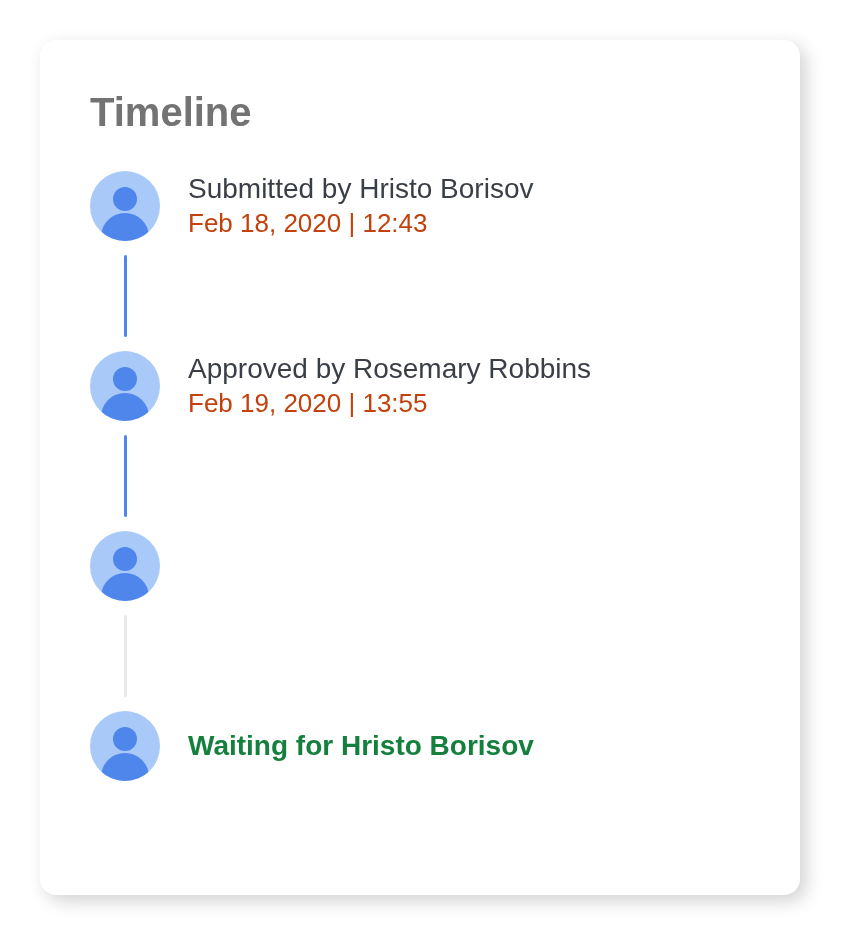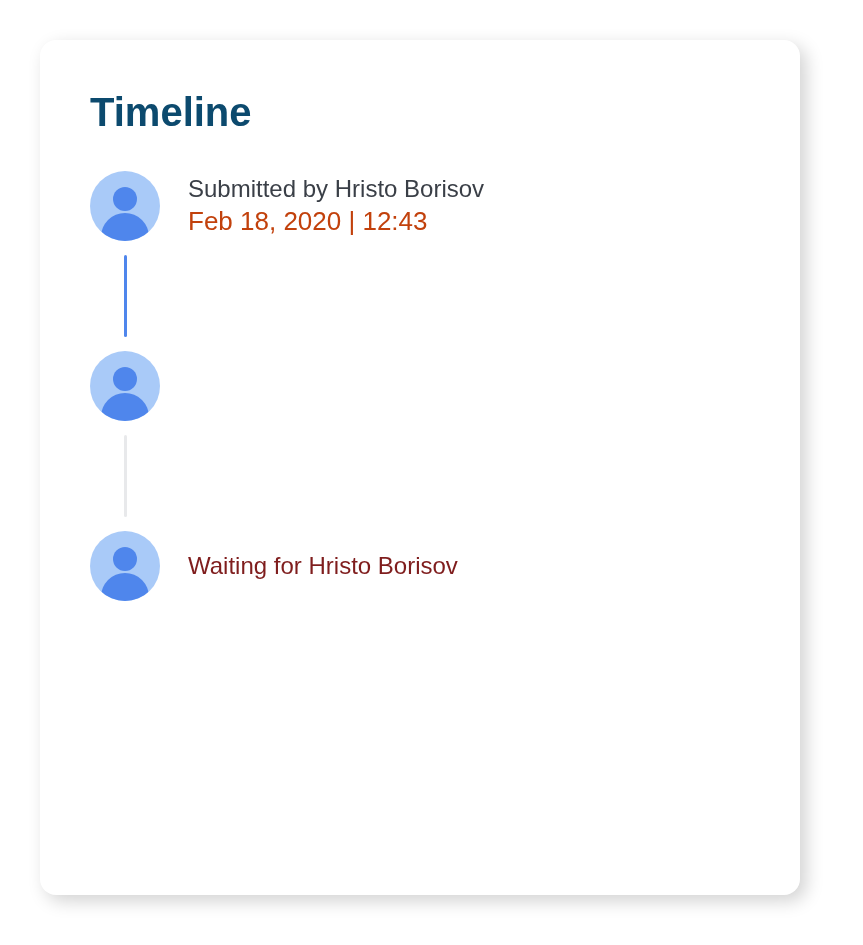--- a/index.html
+++ b/index.html
@@ -18,21 +18,21 @@
       background: #fff;
       border-radius: 16px;
       box-shadow: 6px 6px 18px rgba(0,0,0,0.18);
       padding: 50px 50px 60px 50px;
       width: 760px;
       height: 855px;
     }
     .card-title {
       font-size: 40px;
       font-weight: 700;
-      color: #0c4a6e;
+      color: #737373;
       margin-bottom: 36px;
     }
     .timeline {
       display: flex;
       flex-direction: column;
     }
     .timeline-item {
       display: flex;
       flex-direction: column;
     }
@@ -69,32 +69,32 @@
       bottom: -2px;
       left: 50%;
       transform: translateX(-50%);
     }
     .item-text {
       display: flex;
       flex-direction: column;
       gap: 3px;
     }
     .item-title {
-      font-size: 24px;
+      font-size: 28px;
       font-weight: 500;
       color: #3a3f47;
     }
     .item-timestamp {
       font-size: 26px;
       font-weight: 400;
       color: #c2410c;
     }
     .item-title.muted {
-      color: #7f1d1d;
-      font-weight: 400;
+      color: #15803d;
+      font-weight: 700;
     }
     .connector-wrap {
       width: 70px;
       display: flex;
       justify-content: center;
       padding: 14px 0;
     }
     .connector {
       width: 3px;
       height: 82px;
@@ -121,20 +121,35 @@
         <div class="item-text">
           <div class="item-title">Submitted by Hristo Borisov</div>
           <div class="item-timestamp">Feb 18, 2020 | 12:43</div>
         </div>
       </div>
       <div class="connector-wrap">
         <div class="connector"></div>
       </div>
     </div>
 
+    <div class="timeline-item">
+      <div class="timeline-row">
+        <div class="avatar">
+          <div class="head"></div>
+            <div class="body"></div>
+        </div>
+        <div class="item-text">
+          <div class="item-title">Approved by Rosemary Robbins</div>
+          <div class="item-timestamp">Feb 19, 2020 | 13:55</div>
+        </div>
+      </div>
+      <div class="connector-wrap">
+        <div class="connector"></div>
+      </div>
+    </div>
 
     <div class="timeline-item">
       <div class="timeline-row">
         <div class="avatar">
           <div class="head"></div>
             <div class="body"></div>
         </div>
       </div>
       <div class="connector-wrap">
         <div class="connector faded"></div>

